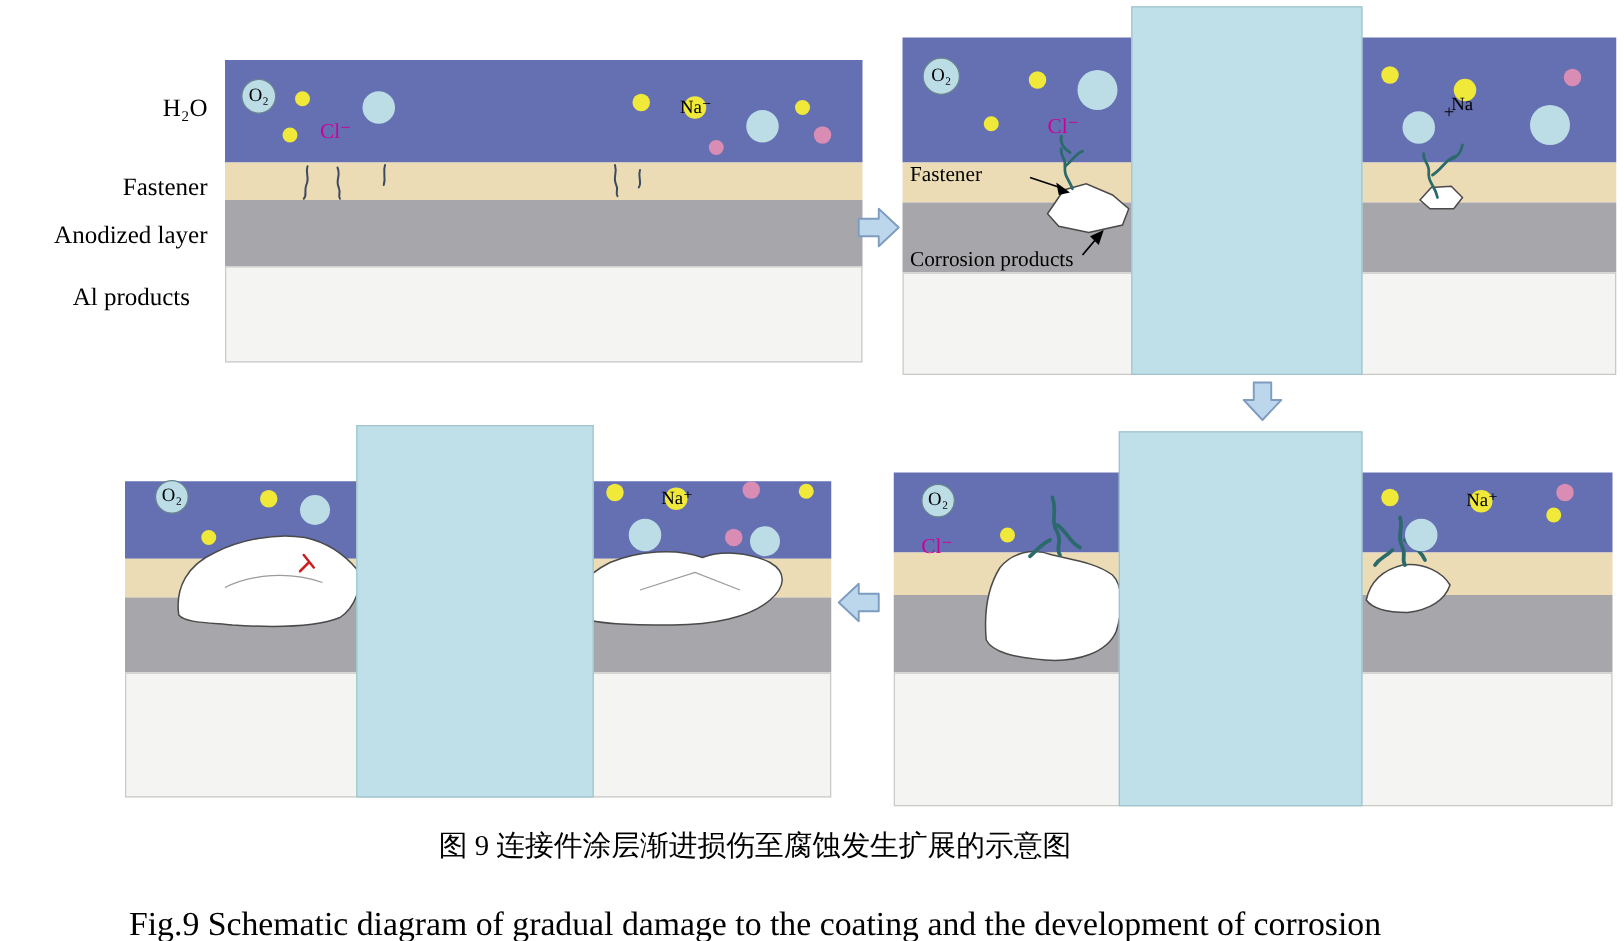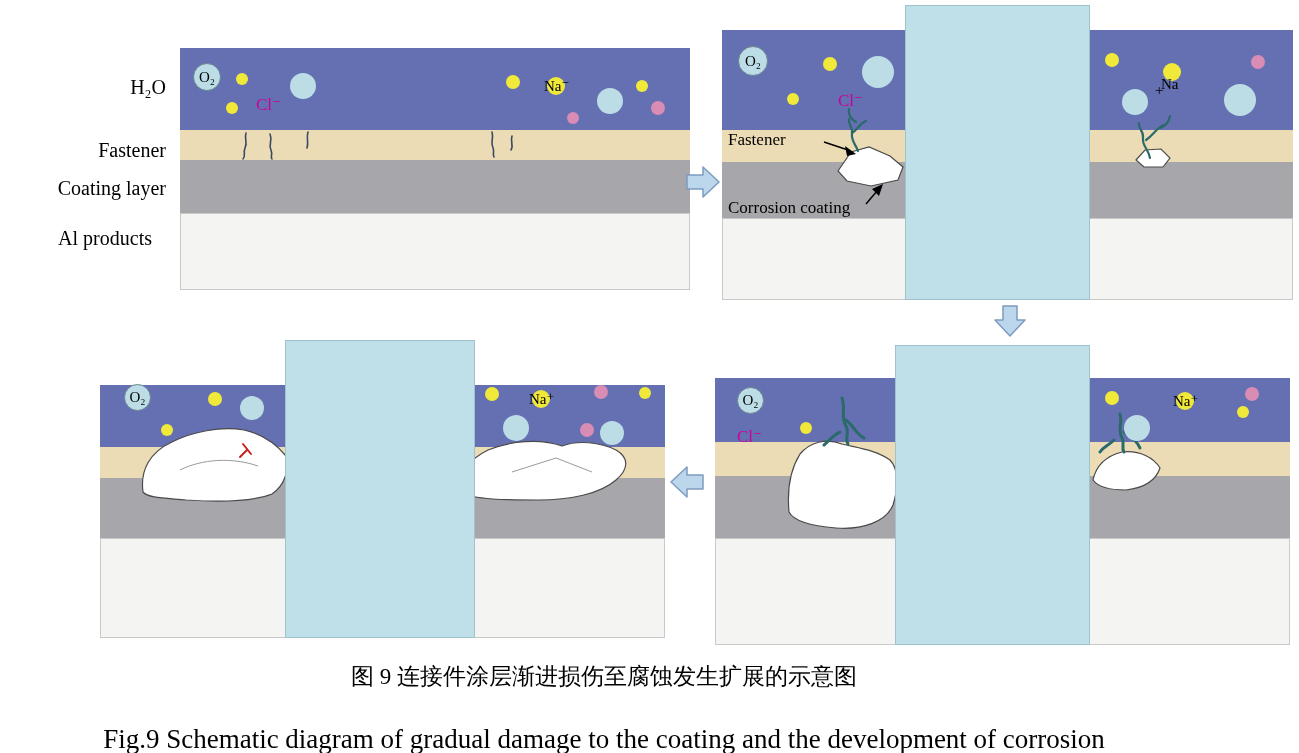--- a/index.html
+++ b/index.html
@@ -45,21 +45,21 @@
   .cap-zh{top:664px;font-size:23px;}
   .cap-en{top:725px;font-size:27px;}
 </style>
 </head>
 <body>
 
 <div class="canvas">
 
   <div class="txt llabel" style="left:8px;top:76px;width:158px">H₂O</div>
   <div class="txt llabel" style="left:8px;top:139px;width:158px">Fastener</div>
-  <div class="txt llabel" style="left:8px;top:177px;width:158px">Coating layer</div>
+  <div class="txt llabel" style="left:8px;top:177px;width:158px">Anodized layer</div>
   <div class="txt llabel" style="left:0px;top:227px;width:152px">Al products</div>
 
   <div class="panel">
     <div class="layer water" style="left:180px;top:48px;width:510px;height:82px"></div>
     <div class="layer coating" style="left:180px;top:130px;width:510px;height:30px"></div>
     <div class="layer anodized" style="left:180px;top:160px;width:510px;height:53px"></div>
     <div class="layer substrate" style="left:180px;top:213px;width:510px;height:77px"></div>
     <div class="o2" style="left:193px;top:63px;width:28px;height:28px">
       <span>O₂</span>
     </div>
@@ -90,21 +90,21 @@
     <span class="ion bubble" style="left:862px;top:56px;width:32px;height:32px"></span>
     <span class="ion yellow" style="left:1105px;top:53px;width:14px;height:14px"></span>
     <span class="ion yellow" style="left:1163px;top:63px;width:18px;height:18px"></span>
     <span class="ion pink" style="left:1251px;top:55px;width:14px;height:14px"></span>
     <span class="ion bubble" style="left:1224px;top:84px;width:32px;height:32px"></span>
     <span class="ion bubble" style="left:1122px;top:89px;width:26px;height:26px"></span>
     <div class="txt cl" style="left:838px;top:92px">Cl⁻</div>
     <div class="txt na" style="left:1161px;top:76px">Na</div>
     <div class="txt na" style="left:1155px;top:82px">+</div>
     <div class="txt annot" style="left:728px;top:131px">Fastener</div>
-    <div class="txt annot" style="left:728px;top:199px">Corrosion coating</div>
+    <div class="txt annot" style="left:728px;top:199px">Corrosion products</div>
   </div>
 
   <div class="panel">
     <div class="layer water" style="left:715px;top:378px;width:575px;height:64px"></div>
     <div class="layer coating" style="left:715px;top:442px;width:575px;height:34px"></div>
     <div class="layer anodized" style="left:715px;top:476px;width:575px;height:62px"></div>
     <div class="layer substrate" style="left:715px;top:538px;width:575px;height:107px"></div>
     <div class="fastener" style="left:895px;top:345px;width:195px;height:300px"></div>
     <div class="o2" style="left:737px;top:387px;width:27px;height:27px">
       <span>O₂</span>

